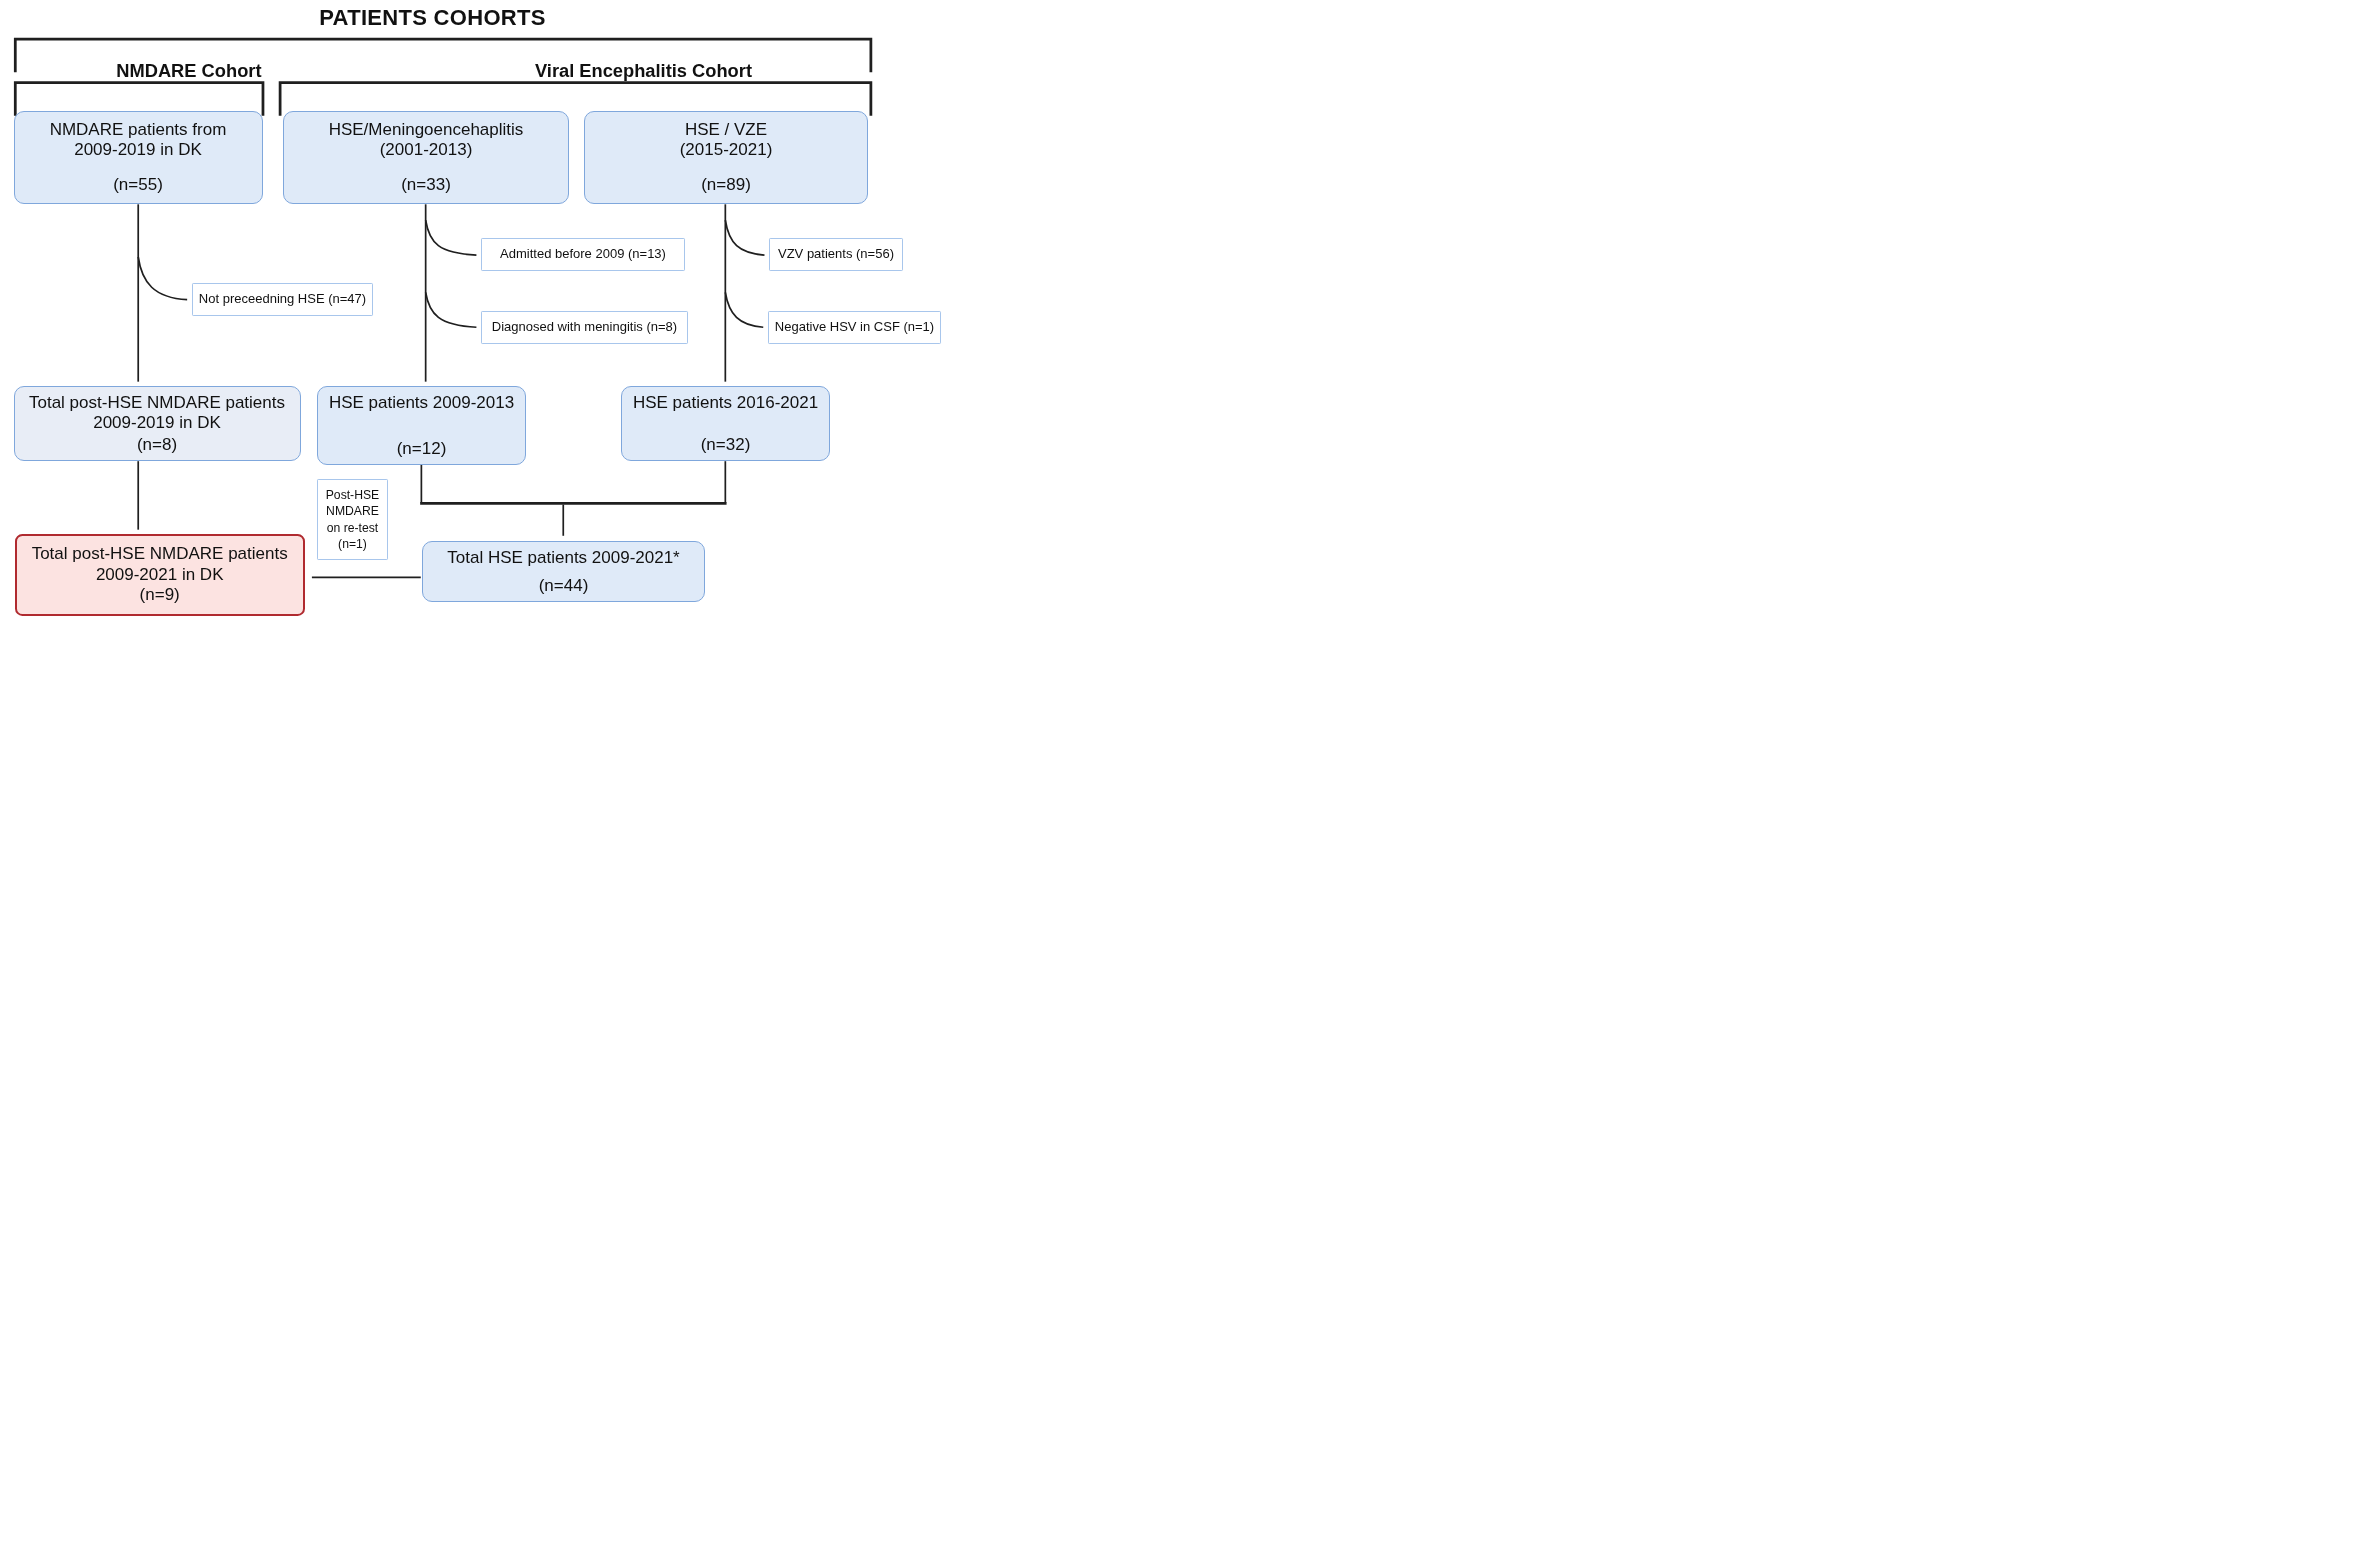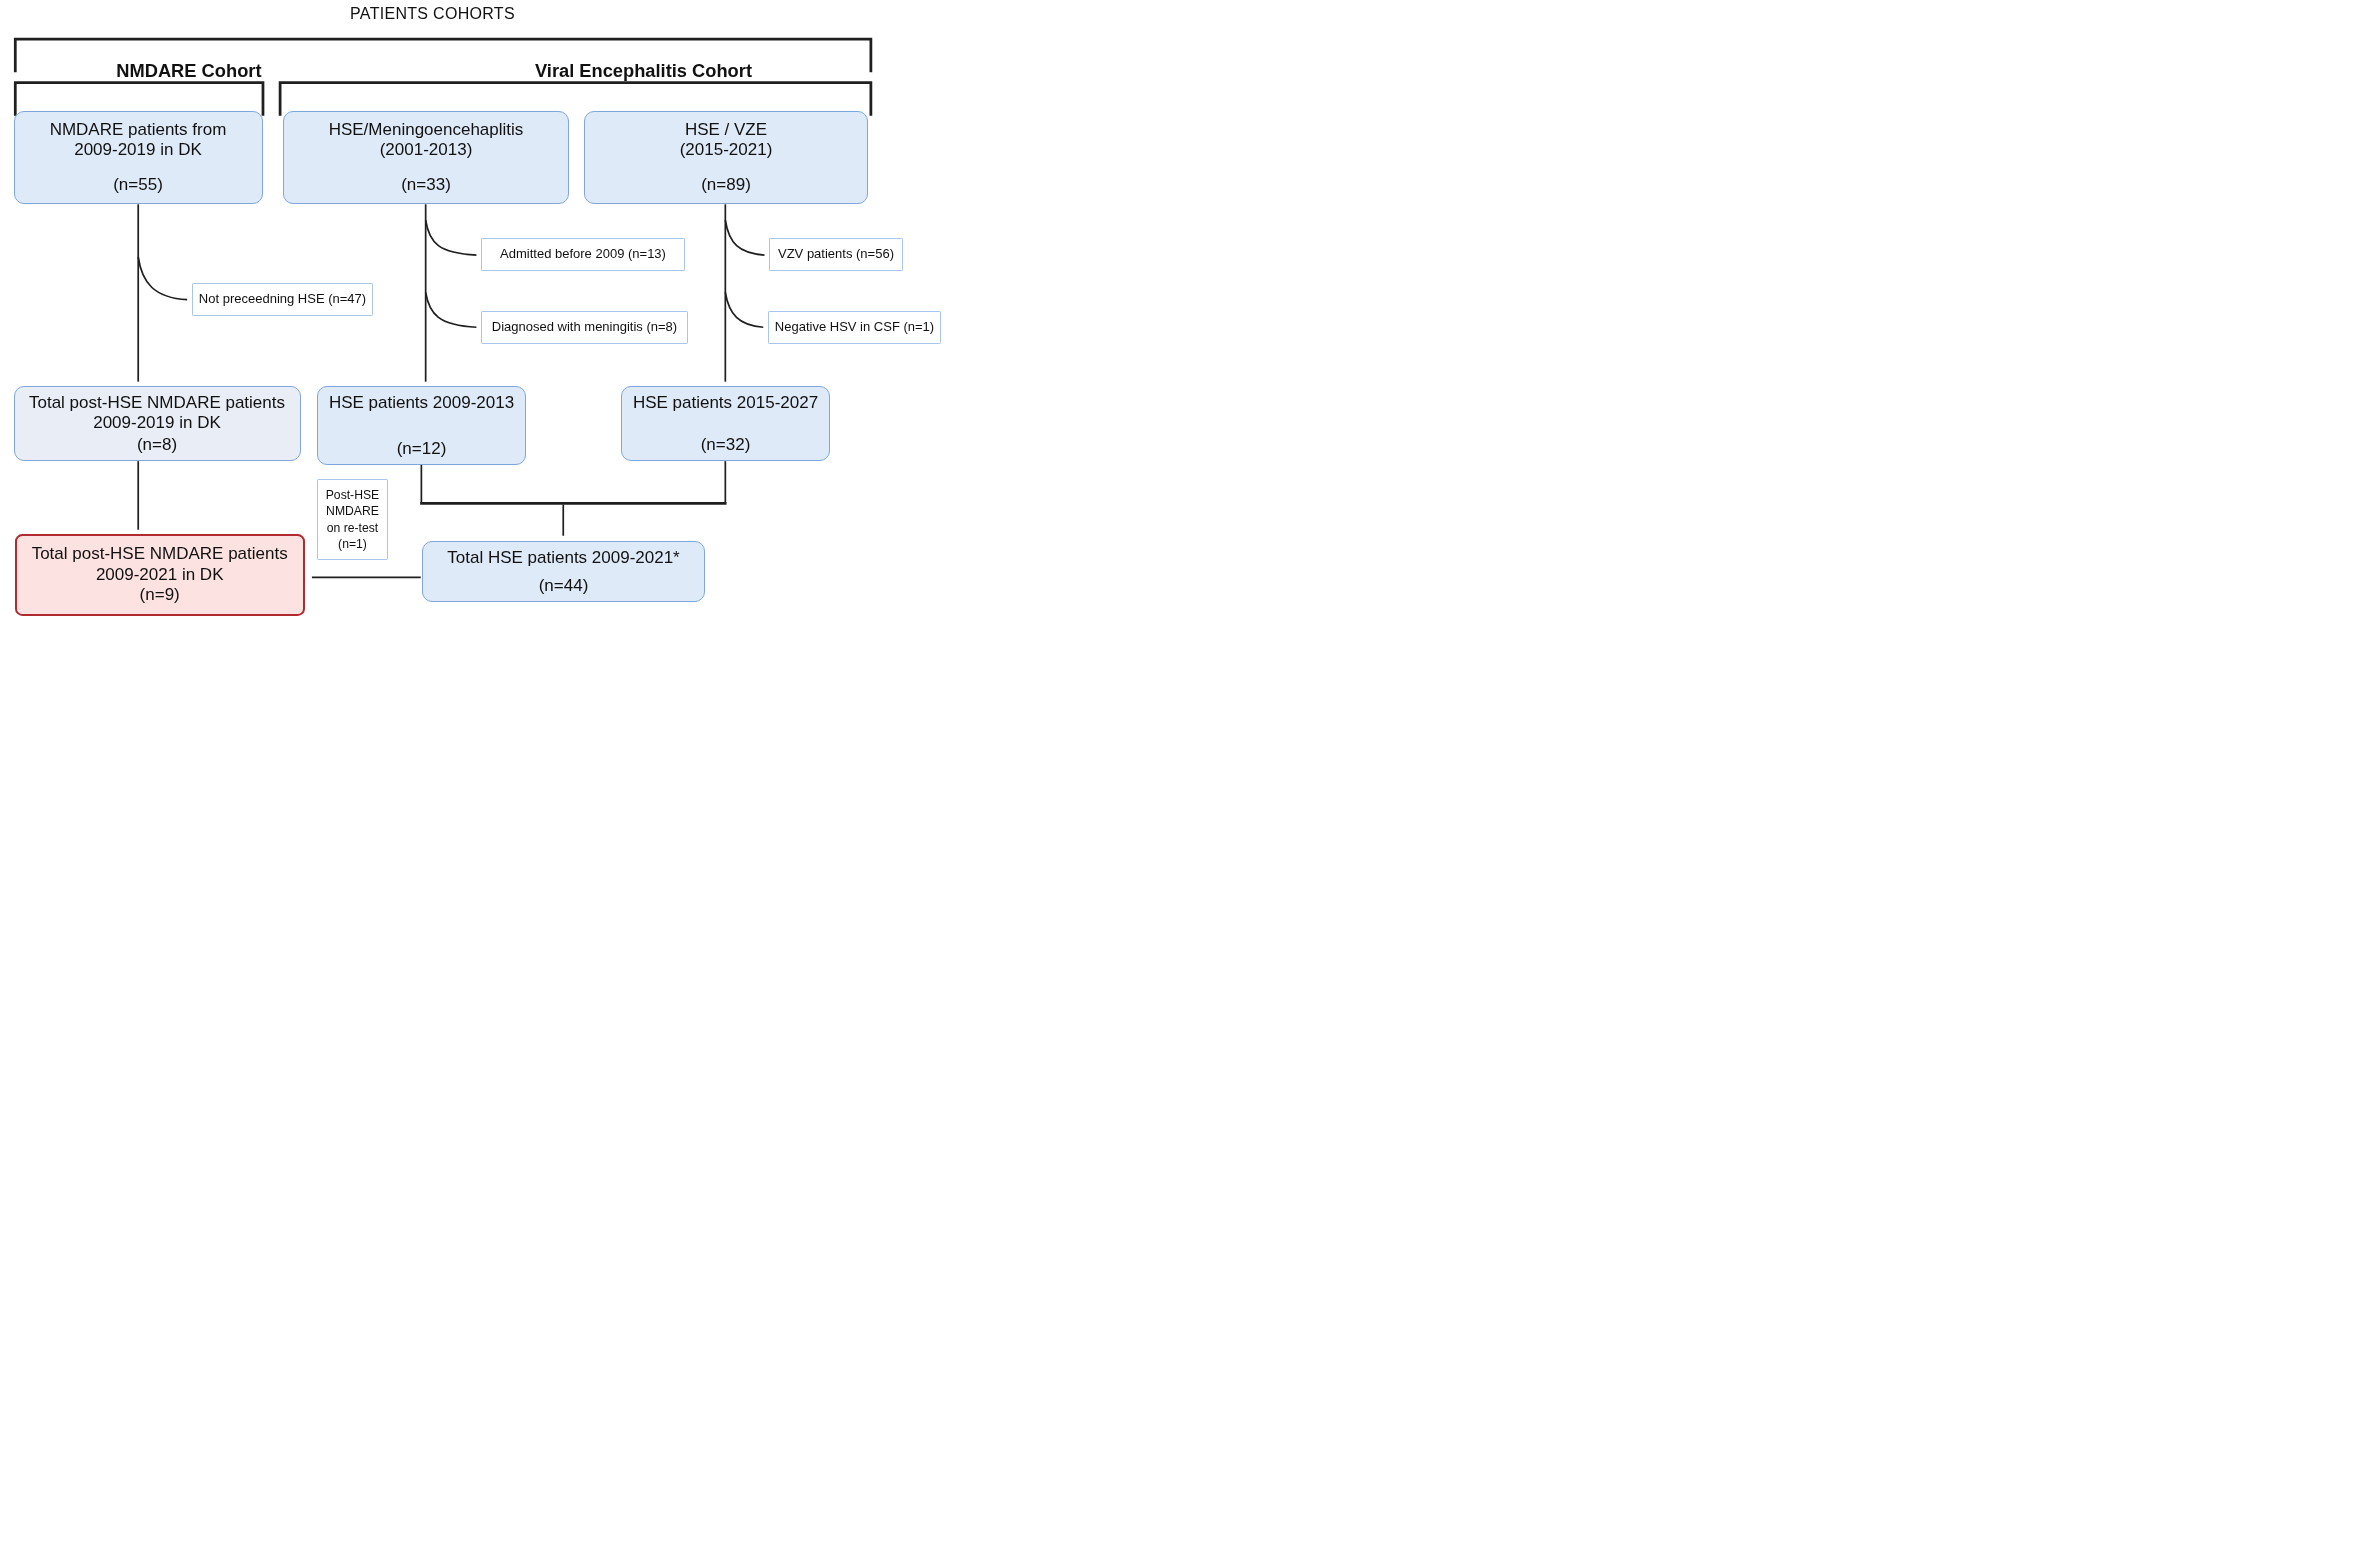--- a/index.html
+++ b/index.html
@@ -14,21 +14,21 @@
   }
   html,body{margin:0;padding:0;background:#ffffff;}
   body{font-family:"Liberation Sans", sans-serif;color:var(--text);}
   .canvas{position:relative;width:951px;height:619px;background:#ffffff;overflow:hidden;}
   .connectors{position:absolute;left:0;top:0;width:951px;height:619px;}
   .connectors path{fill:none;}
   .bracket{stroke:var(--line);stroke-width:4.5;}
   .cline{stroke:var(--line);stroke-width:2.8;}
   .cline-thick{stroke:var(--line);stroke-width:4.5;}
   .title{position:absolute;left:249px;top:4.9px;width:367px;text-align:center;
-         font-size:16px;font-weight:normal;letter-spacing:0.3px;}
+         font-size:22px;font-weight:bold;letter-spacing:0.3px;}
   .cohort-label{position:absolute;text-align:right;font-size:18.3px;font-weight:bold;}
   .box{position:absolute;box-sizing:border-box;display:flex;flex-direction:column;
        align-items:center;justify-content:space-between;text-align:center;
        background:var(--box-fill-blue);border:1.8px solid var(--box-border-blue);
        border-radius:10px;padding:8px 4.9px 7.3px 4.9px;font-size:17px;line-height:1.2;}
   .box .bl{white-space:pre-line;}
   .box.soft{background:var(--box-fill-blue-soft);}
   .box.compact{padding:5.5px 3.7px 4.9px 3.7px;}
   .excl{position:absolute;box-sizing:border-box;display:flex;align-items:center;
         justify-content:center;text-align:center;background:#ffffff;
@@ -118,21 +118,21 @@
   <div class="box soft compact" style="left:13.5px;top:386px;width:287px;height:75px;">
     <div class="bl">Total post-HSE NMDARE patients
 2009-2019 in DK</div>
     <div class="bn">(n=8)</div>
   </div>
   <div class="box compact" style="left:317px;top:386px;width:209px;height:79px;">
     <div class="bl">HSE patients 2009-2013</div>
     <div class="bn">(n=12)</div>
   </div>
   <div class="box compact" style="left:621px;top:386px;width:209px;height:75px;">
-    <div class="bl">HSE patients 2015-2027</div>
+    <div class="bl">HSE patients 2016-2021</div>
     <div class="bn">(n=32)</div>
   </div>
 
   <div class="retest" style="left:317px;top:479px;width:71px;height:81px;">Post-HSE
 NMDARE
 on re-test
 (n=1)</div>
 
   <div class="box compact" style="left:422px;top:541px;width:283px;height:61px;">
     <div class="bl">Total HSE patients 2009-2021*</div>

